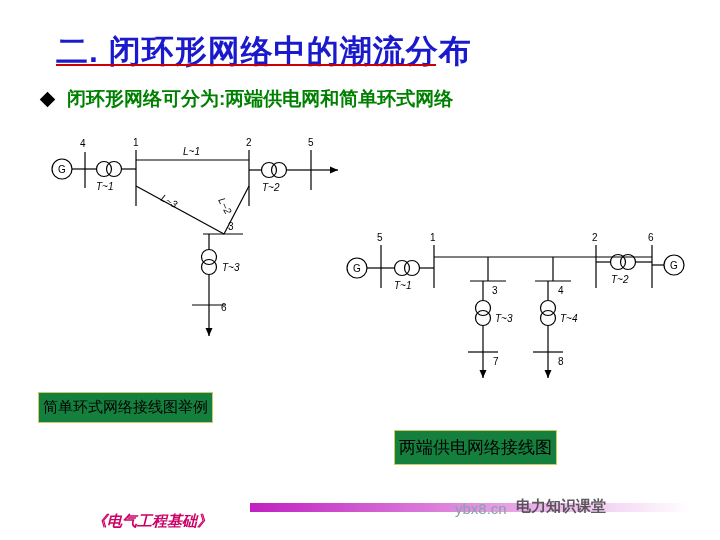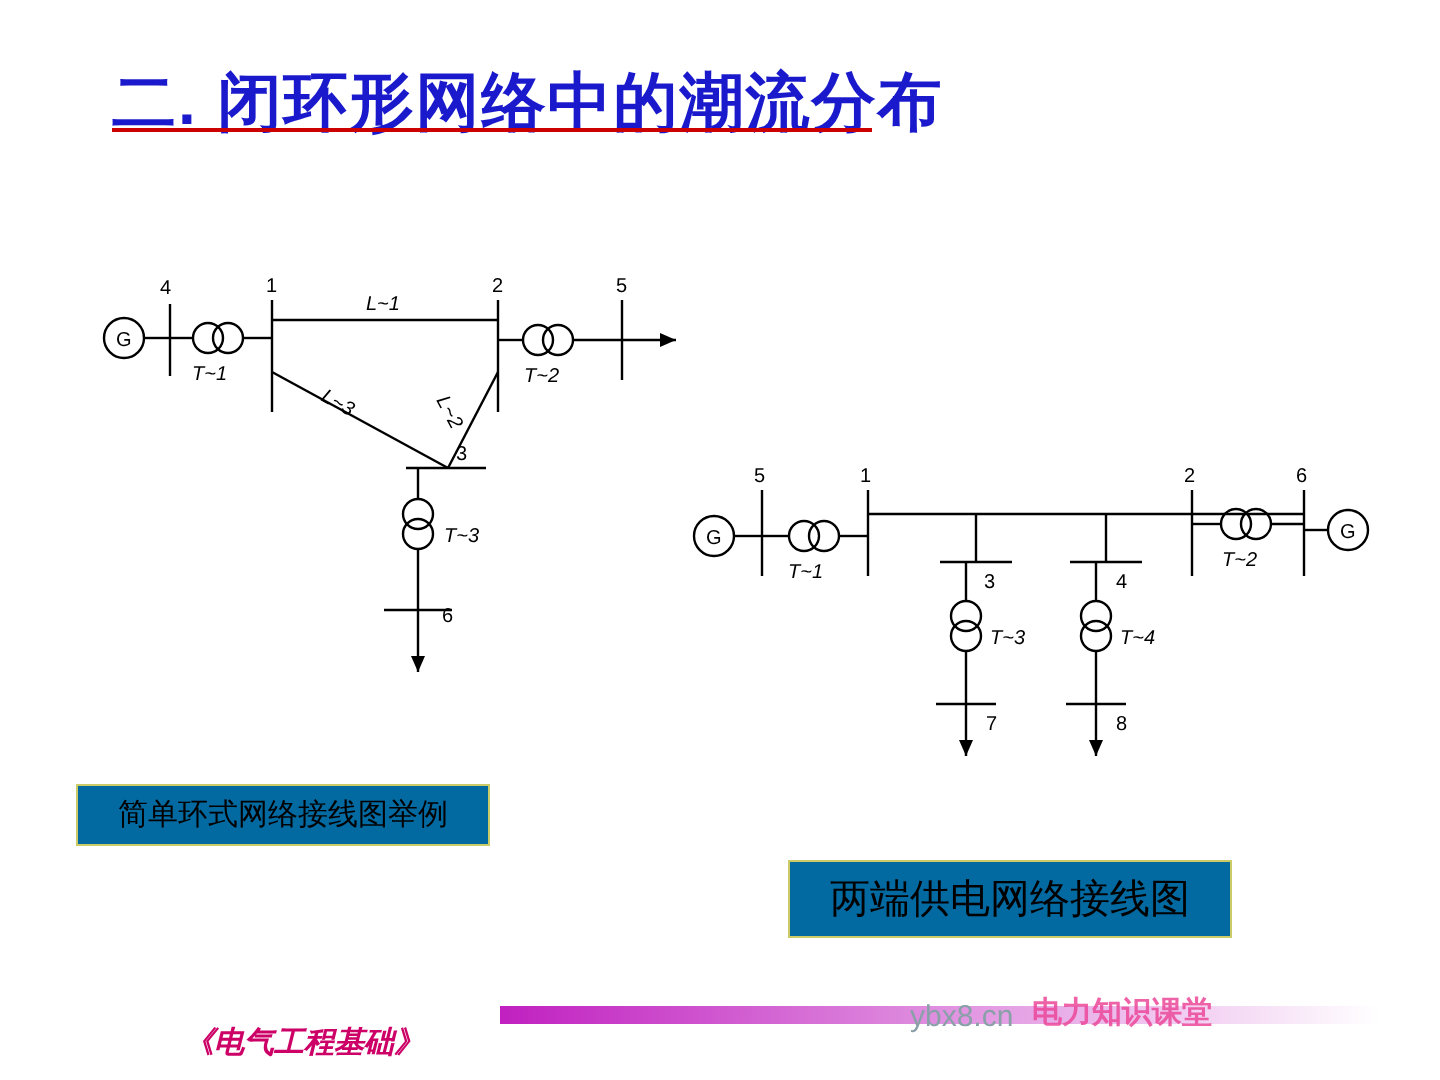--- a/index.html
+++ b/index.html
@@ -54,29 +54,29 @@
   .diagram{
     position:absolute;
     left:0;top:0;
     width:720px;height:540px;
     pointer-events:none;
   }
 
   
   .caption{
     position:absolute;
-    background:#0369a1;
+    background:#15803d;
     border:1px solid #cccc66;
     font-size:15px;
     color:#000;
-    padding:5px 20px;
+    padding:5px 4px;
     white-space:nowrap;
   }
   .caption.left{ left:38px; top:392px; }
-  .caption.right{ left:394px; top:430px; font-size:20px;}
+  .caption.right{ left:394px; top:430px; font-size:17px;}
 
   
   .footer-book{
     position:absolute;
     left:92px; top:512px;
     font-size:15px;
     font-weight:bold;
     font-style:italic;
     color:#cc0066;
     white-space:nowrap;
@@ -92,35 +92,39 @@
     left:455px; top:500px;
     font-size:15px;
     color:#8aa0a8;
     white-space:nowrap;
   }
   .footer-channel{
     position:absolute;
     left:516px; top:497px;
     font-size:15px;
     font-weight:bold;
-    color:#ec4899;
+    color:#404040;
     white-space:nowrap;
     opacity:.85;
   }
   .lbl{font-size:10px;fill:#000;font-family:"Liberation Sans",sans-serif;}
   .lbl-i{font-size:10px;fill:#000;font-style:italic;font-family:"Liberation Sans",sans-serif;}
 </style>
 </head>
 <body>
 
 <div class="slide">
 
   <div class="title">二. 闭环形网络中的潮流分布</div>
   <div class="title-underline"></div>
 
+  <div class="bullet-row">
+    <span class="bullet-marker"></span>
+    <span class="bullet-text">闭环形网络可分为:两端供电网和简单环式网络</span>
+  </div>
 
   <svg class="diagram" viewBox="0 0 720 540">
     <g stroke="#000" stroke-width="1.2" fill="none">
 
       <circle cx="62" cy="169" r="10"></circle>
       <text class="lbl" x="58" y="173" stroke="none" fill="#000">G</text>
 
       <line x1="85" y1="152" x2="85" y2="188"></line>
       <text class="lbl" x="80" y="147" stroke="none" fill="#000">4</text>
 

